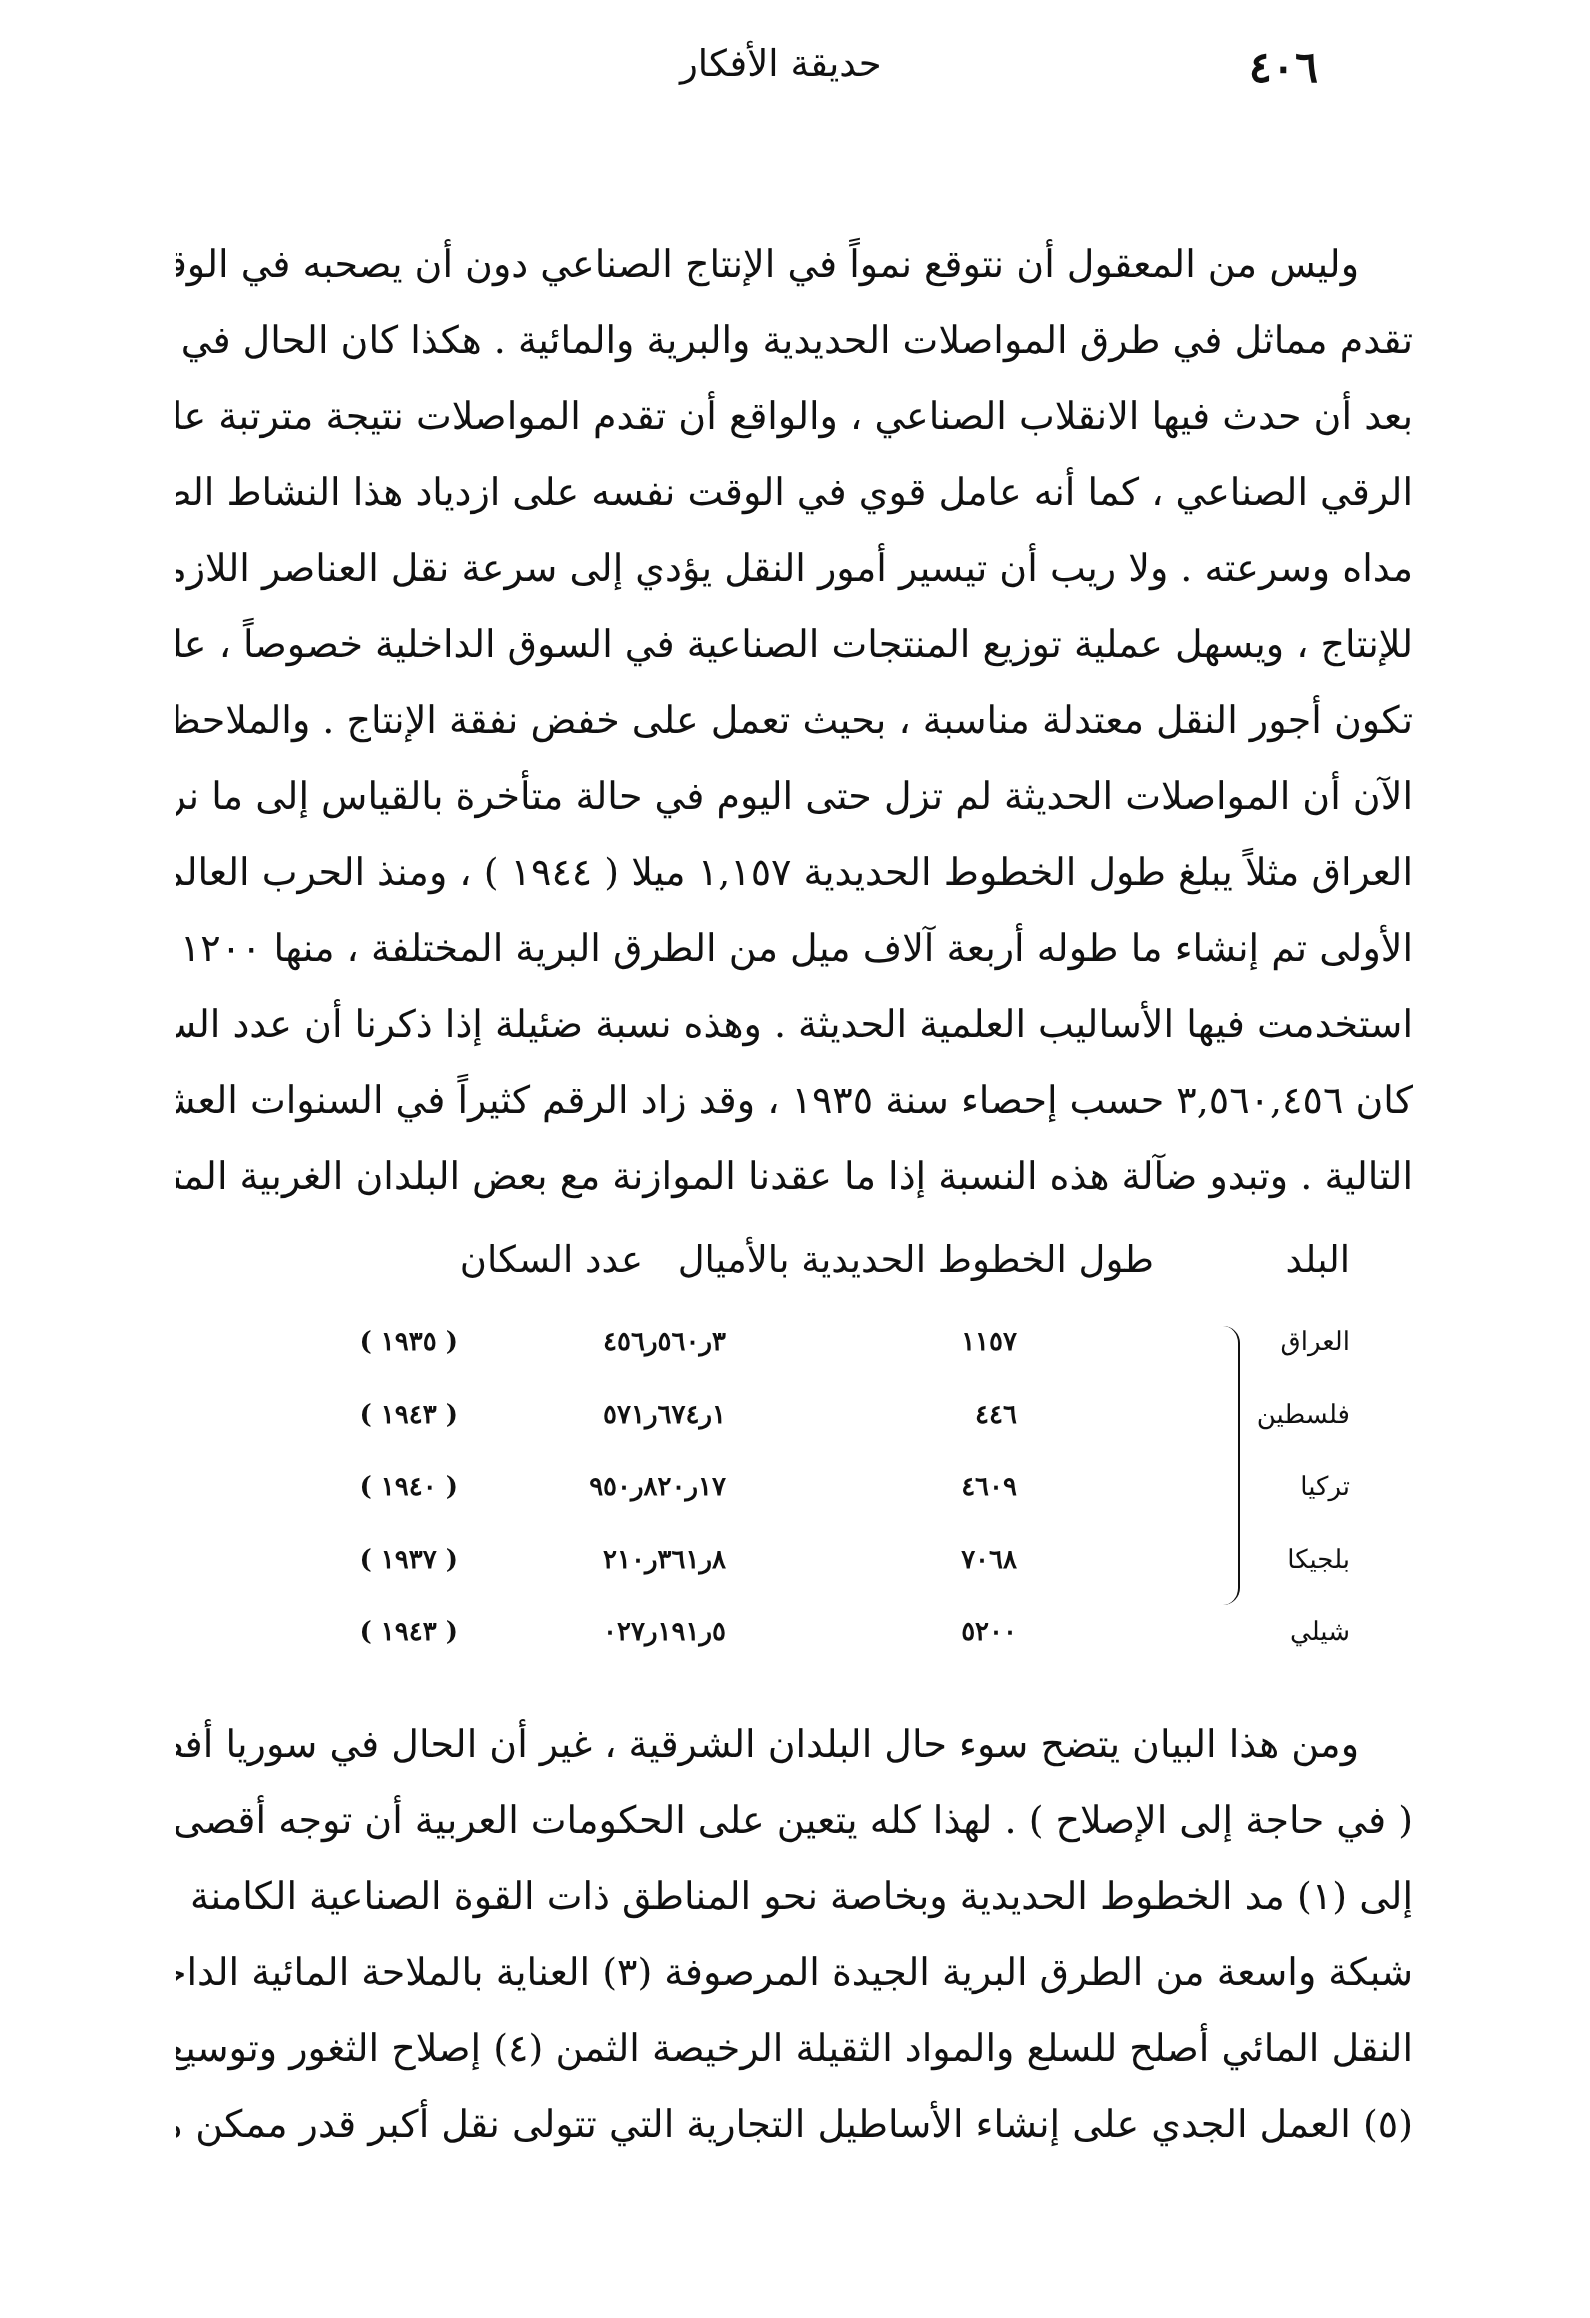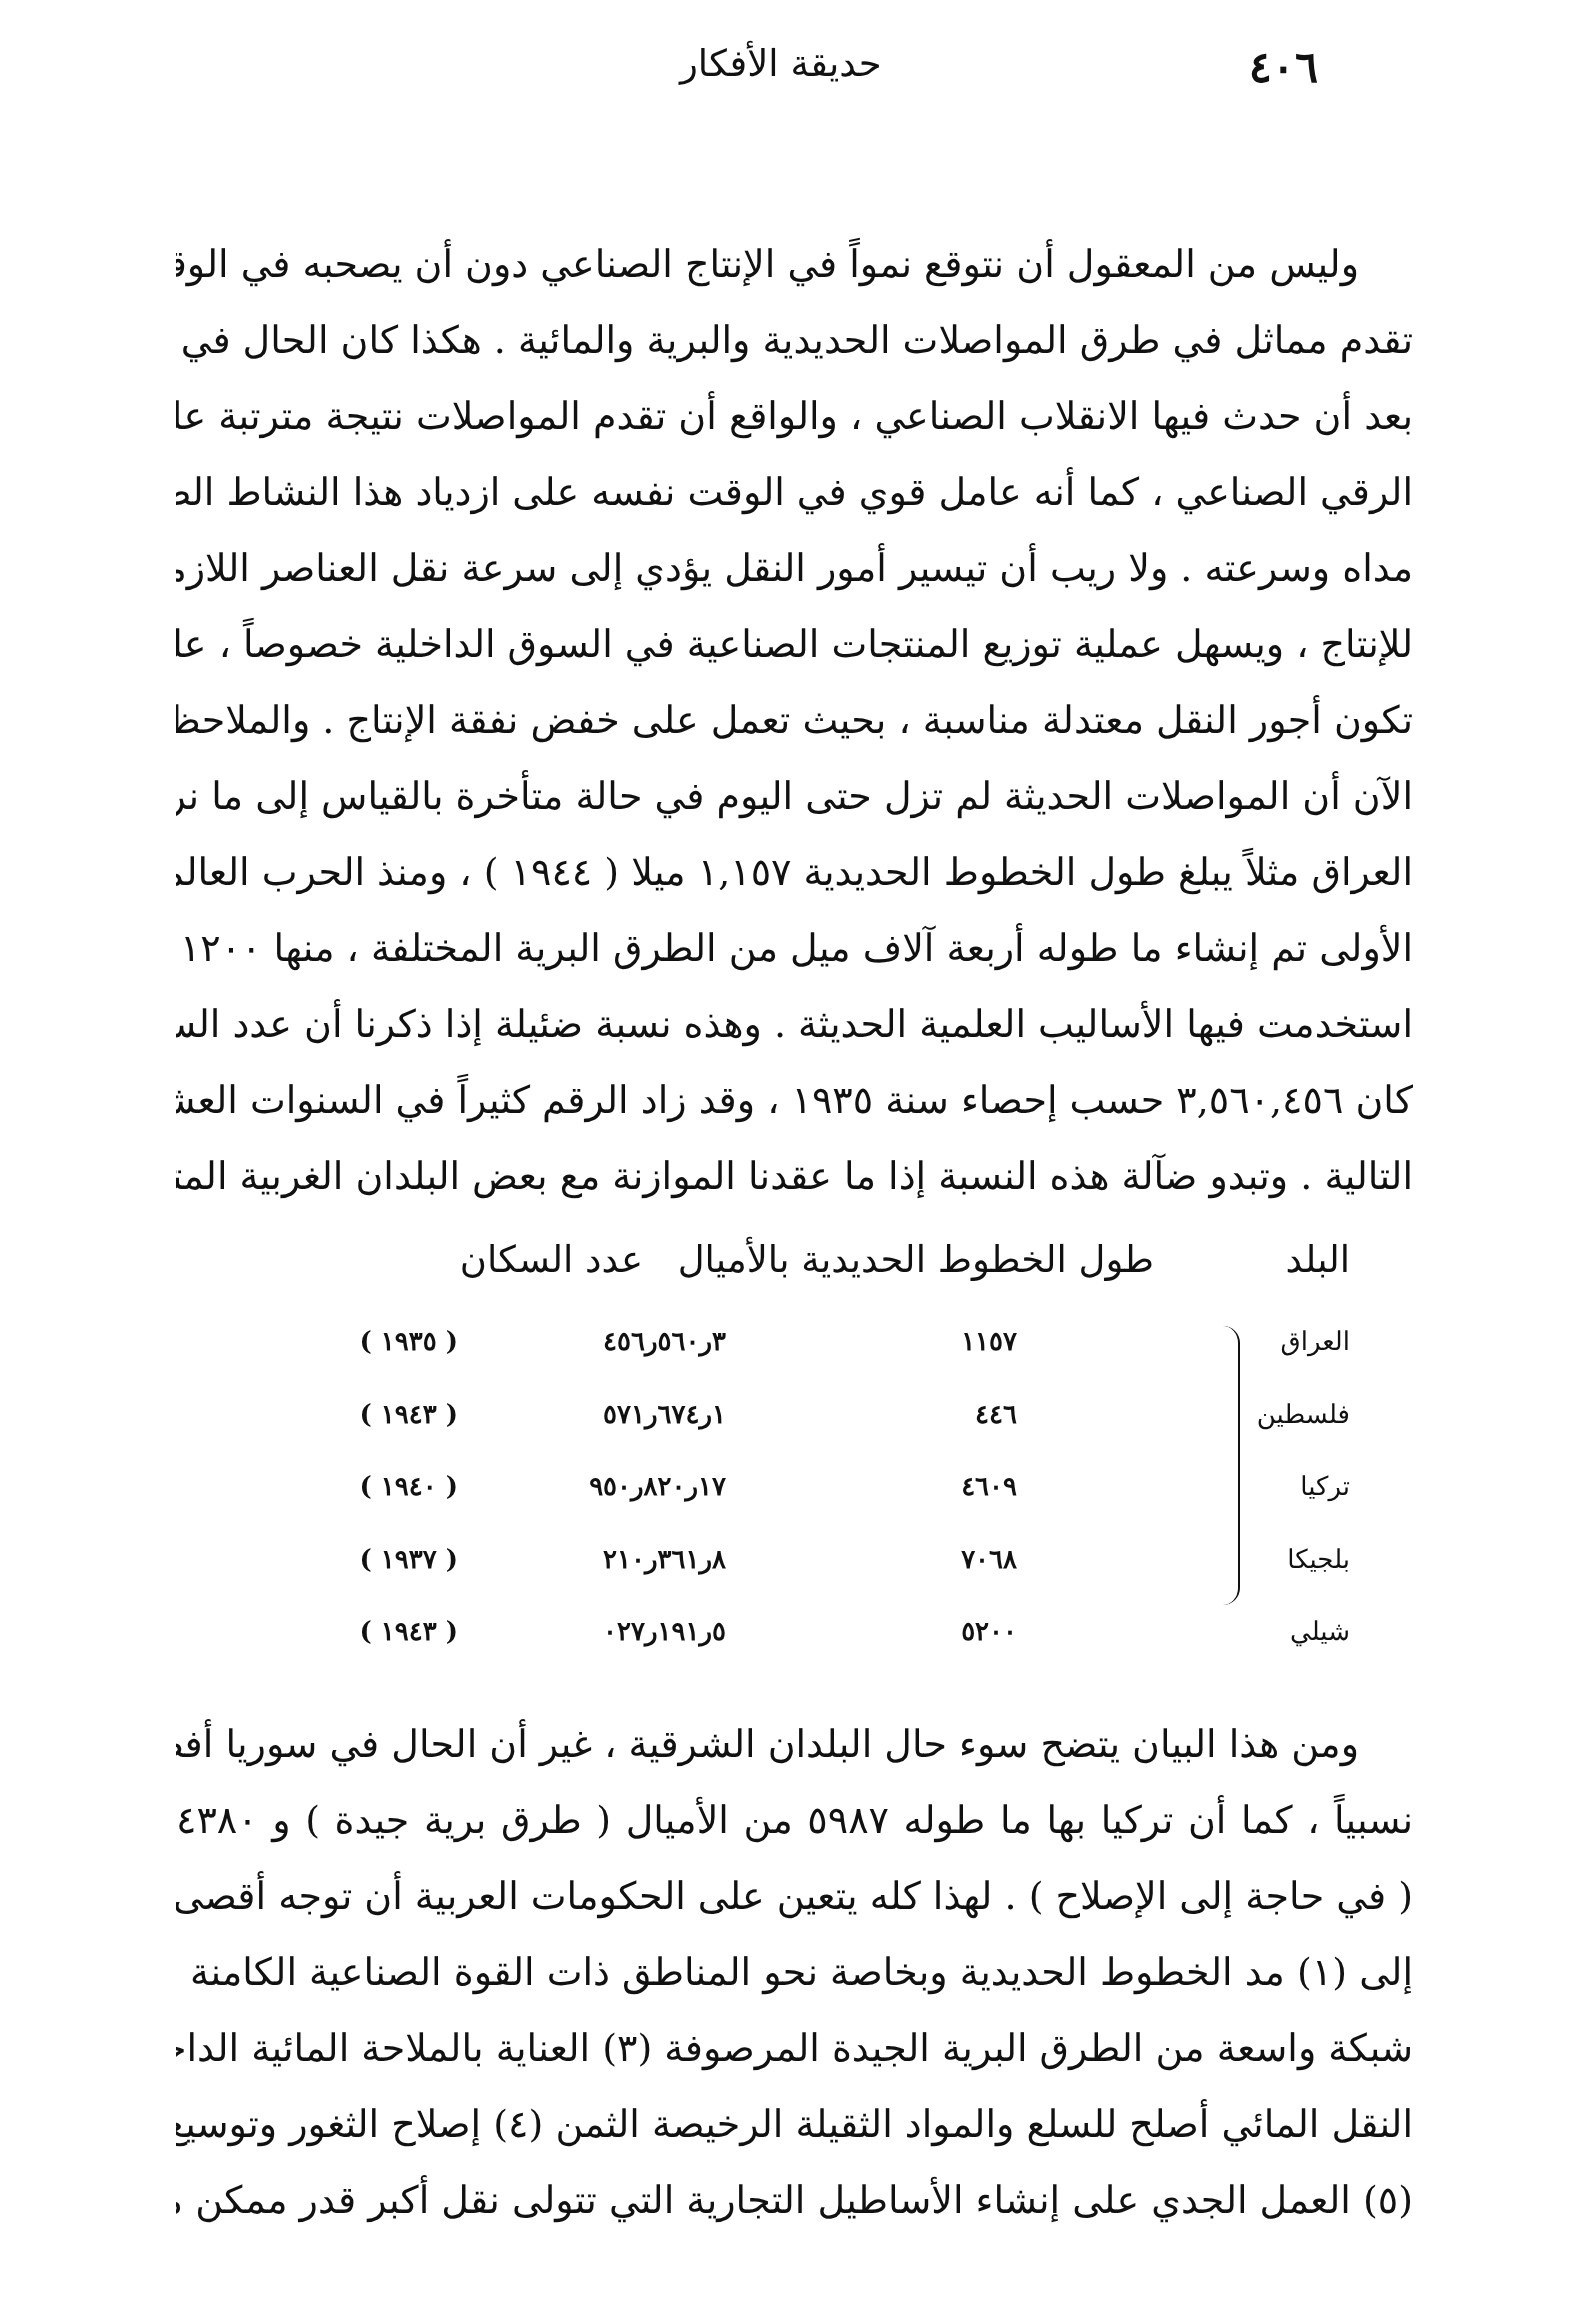--- a/index.html
+++ b/index.html
@@ -101,21 +101,20 @@
     <div class="row" style="top:391px">
       <span class="cell country">شيلي</span>
       <span class="cell rail">٥٢٠٠</span>
       <span class="cell pop">٥ر١٩١ر٠٢٧</span>
       <span class="cell year">( ١٩٤٣ )</span>
     </div>
   </div>
 
   <div class="para p2">
     <div class="line first">ومن هذا البيان يتضح سوء حال البلدان الشرقية ، غير أن الحال في سوريا أفضل</div>
-    <div class="line">نسبياً ، كما أن تركيا بها ما طوله ٥٩٨٧ من الأميال ( طرق برية جيدة ) و ٤٣٨٠</div>
     <div class="line">( في حاجة إلى الإصلاح ) . لهذا كله يتعين على الحكومات العربية أن توجه أقصى جهدها</div>
     <div class="line">إلى (١) مد الخطوط الحديدية وبخاصة نحو المناطق ذات القوة الصناعية الكامنة (٢) إنشاء</div>
     <div class="line">شبكة واسعة من الطرق البرية الجيدة المرصوفة (٣) العناية بالملاحة المائية الداخلية ، لأن</div>
     <div class="line">النقل المائي أصلح للسلع والمواد الثقيلة الرخيصة الثمن (٤) إصلاح الثغور وتوسيع أرصفتها</div>
     <div class="line">(٥) العمل الجدي على إنشاء الأساطيل التجارية التي تتولى نقل أكبر قدر ممكن من</div>
   </div>
 
 </div>
 
 

